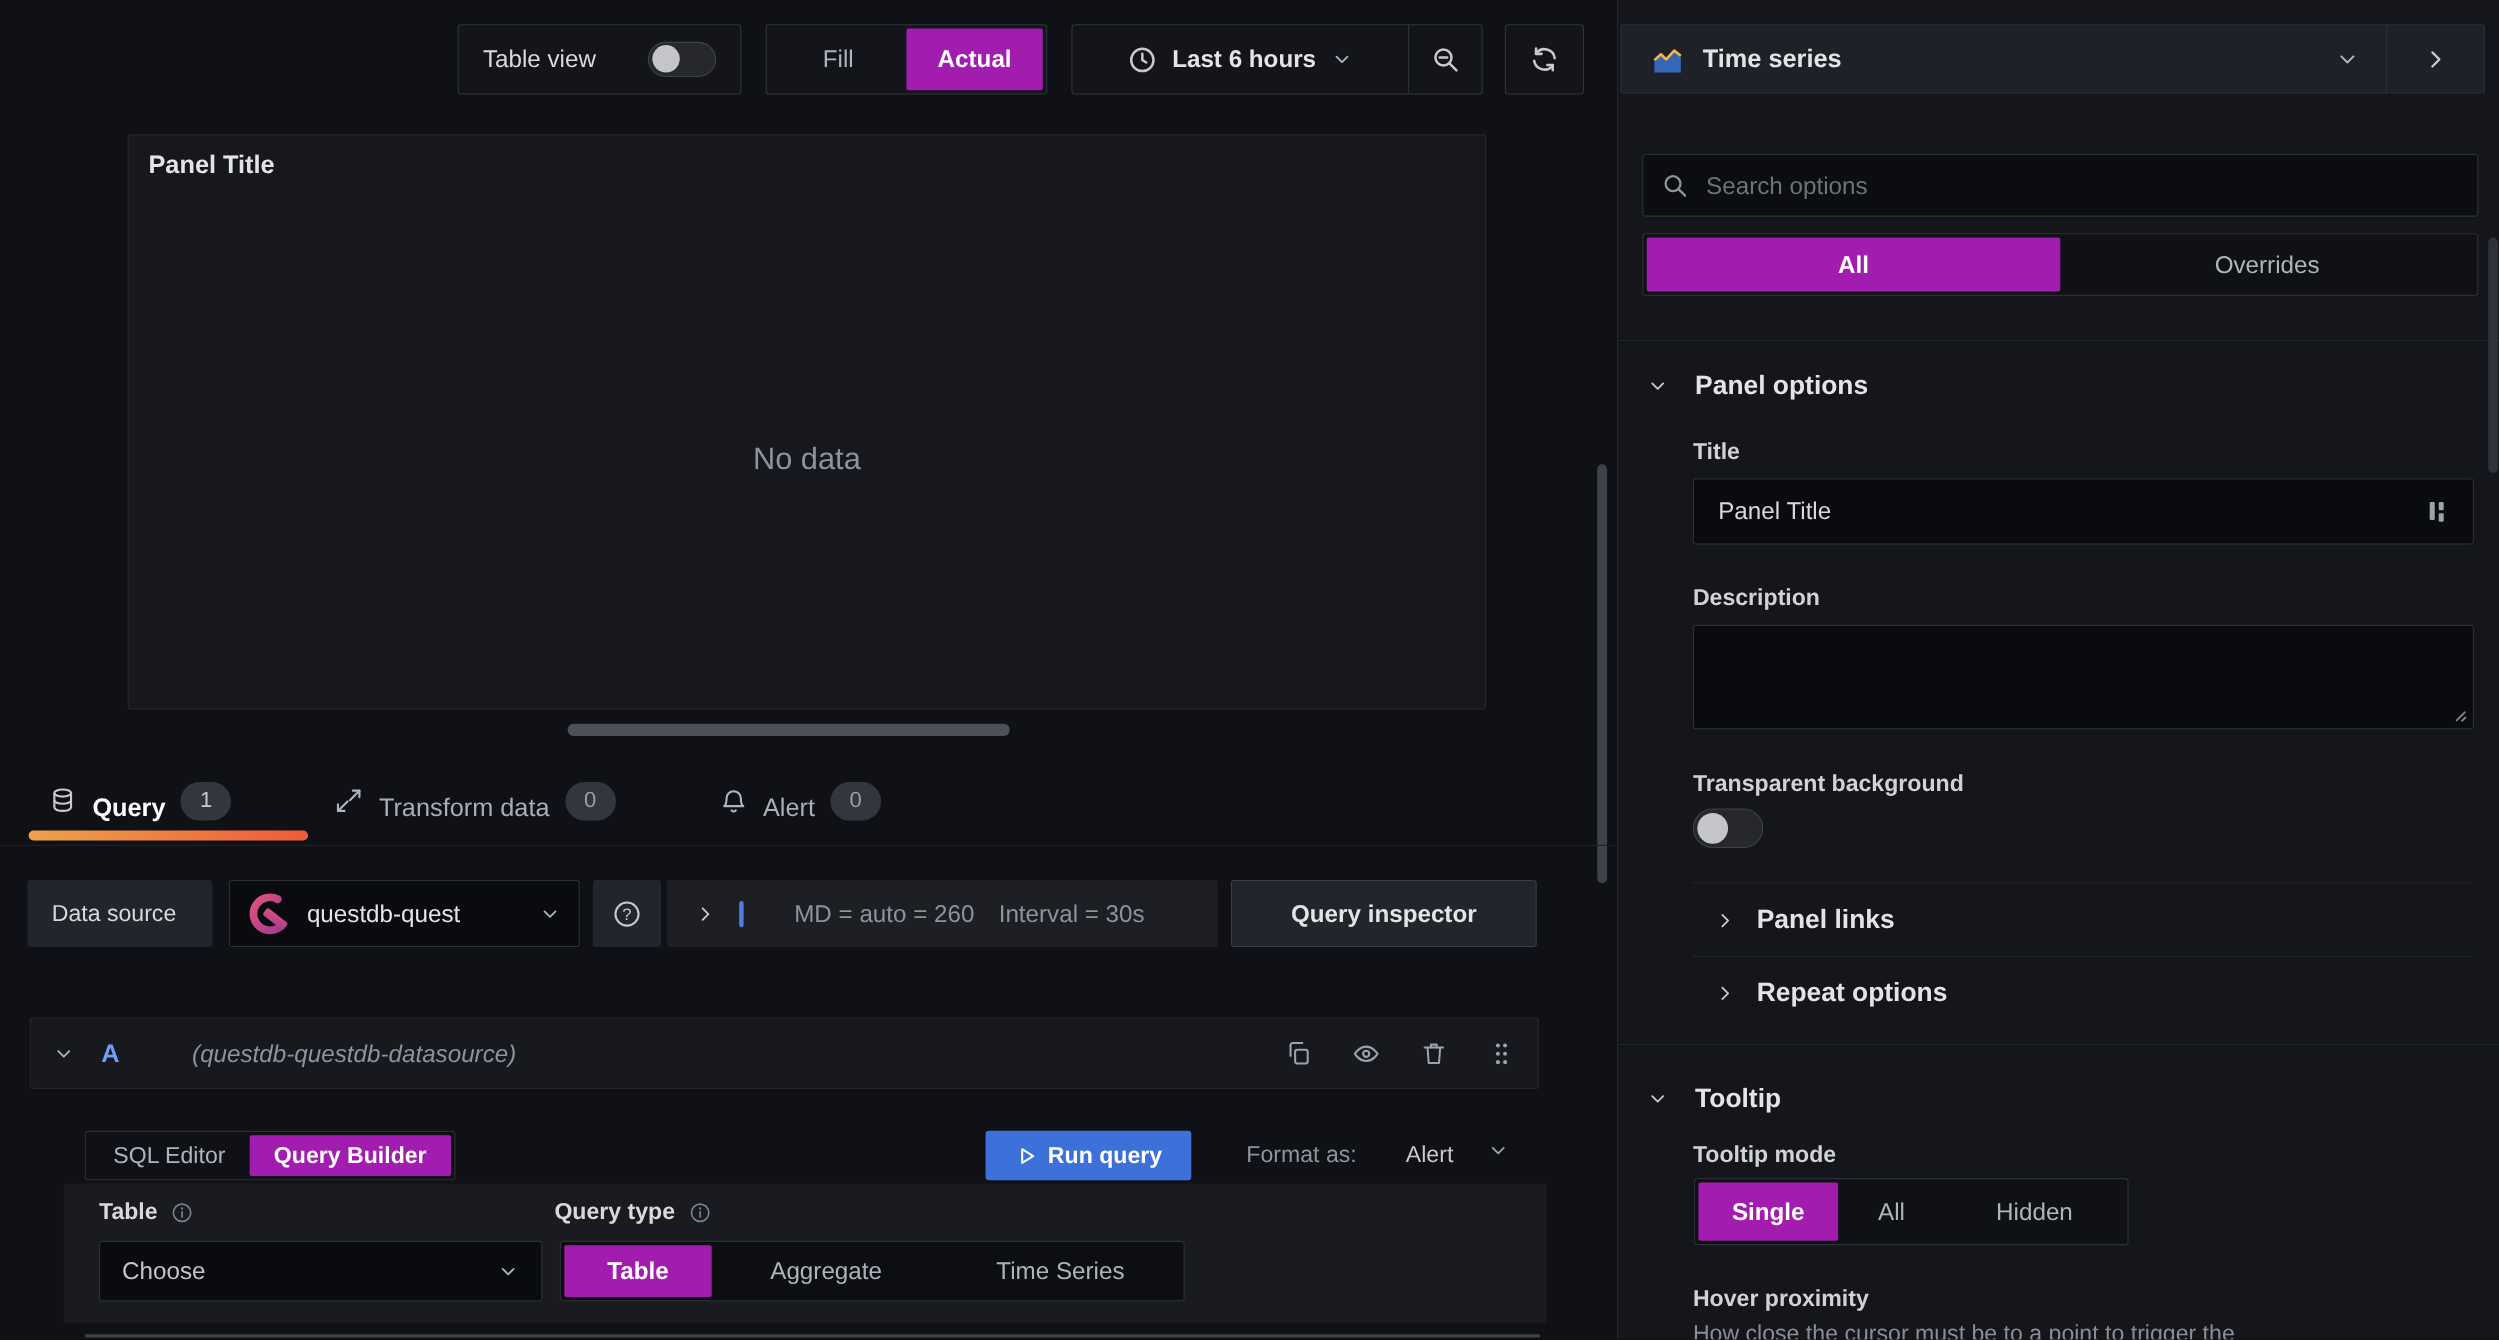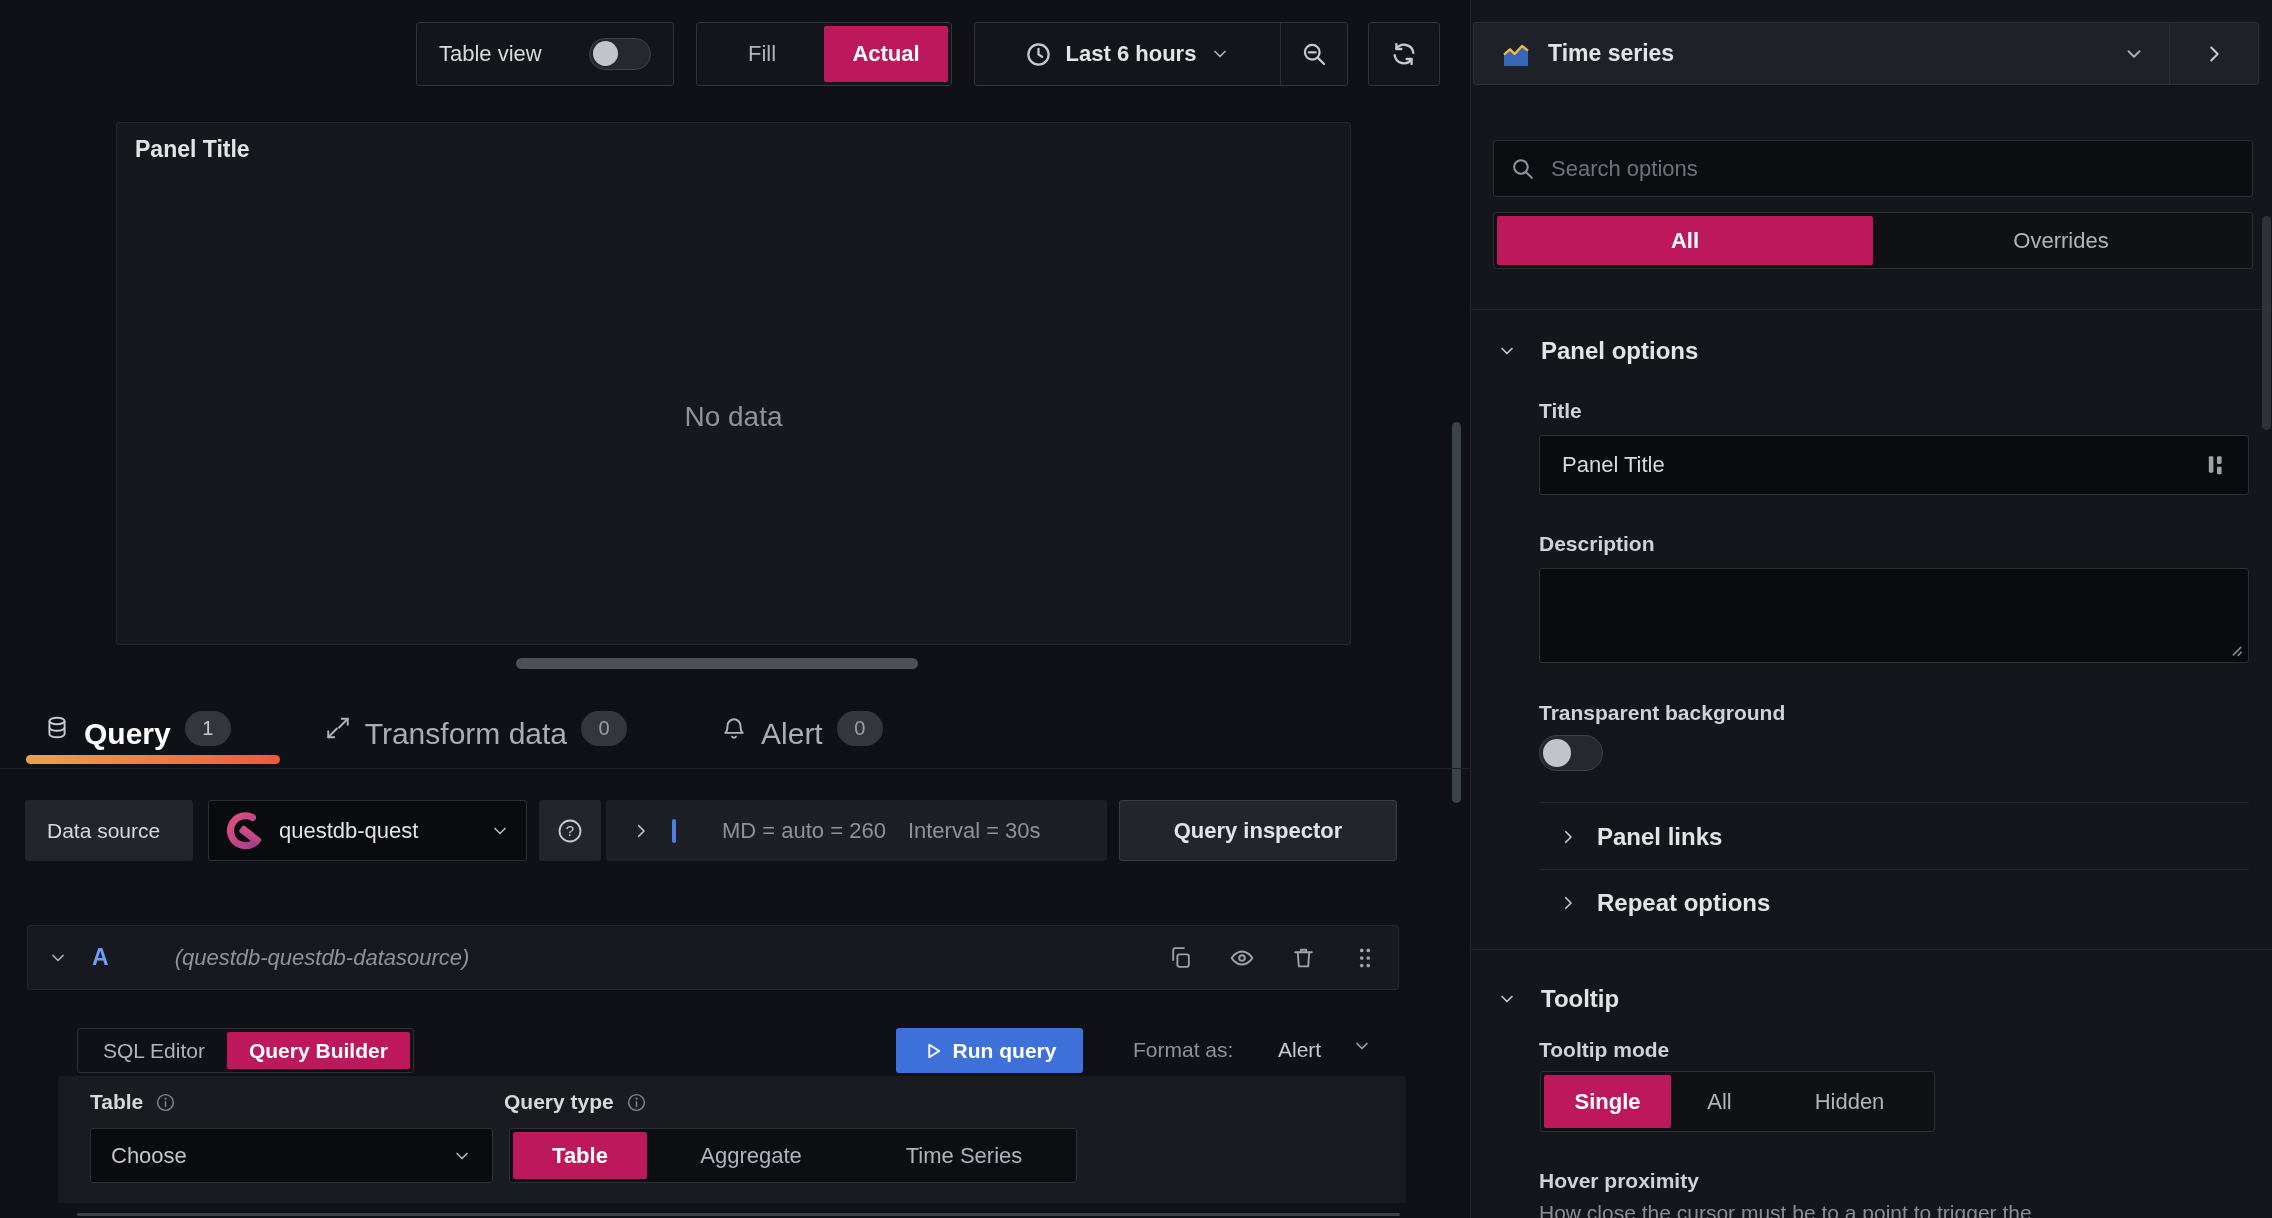--- a/index.html
+++ b/index.html
@@ -21,41 +21,41 @@
     width:62px;height:32px;border-radius:16px;background:#26282e;border:1px solid #3e4147;
     position:relative;flex:none;
   }
   .toggle .knob{
     position:absolute;left:3px;top:2px;width:25px;height:25px;border-radius:50%;background:#c3c5cb;
   }
   .seg{
     display:flex;align-items:center;justify-content:center;height:100%;
     font-size:22px;color:#aeb4bc;border-radius:2px;padding:0 26px;
   }
-  .seg.sel{background:#be185d;color:#ffffff;font-weight:700;}
+  .seg.sel{background:#a21caf;color:#ffffff;font-weight:700;}
   .pad-group{padding:3px;}
   .vdiv{width:1px;align-self:stretch;background:#2c3035;}
   .icon-dim{color:#aeb4bd;}
   .icon-bright{color:#c7c9cf;}
   
   #panel-preview{
     position:absolute;left:116px;top:122px;width:1235px;height:523px;
     background:#16181d;border:1px solid #26282e;border-radius:3px;
   }
   #panel-preview .ptitle{position:absolute;left:18px;top:13px;font-size:23px;font-weight:700;color:#e3e4e6;}
   #panel-preview .nodata{
     position:absolute;left:0;right:0;top:278px;text-align:center;
     font-size:28px;color:#8f929c;
   }
   .hscroll{position:absolute;left:516px;top:658px;width:402px;height:11px;border-radius:6px;background:#4c5057;}
   .vscroll{position:absolute;left:1452px;top:422px;width:9px;height:381px;border-radius:5px;background:#3d4148;}
   
   #tabsbar{position:absolute;left:26px;top:700px;height:56px;display:flex;gap:58px;}
   .tab{display:flex;align-items:center;gap:14px;padding:0 18px;}
-  .tab .tlabel{font-size:30px;color:#a9aeb6;margin-top:12px;}
+  .tab .tlabel{font-size:23px;color:#a9aeb6;margin-top:12px;}
   .tab.active .tlabel{color:#ffffff;font-weight:600;}
   .badge{
     min-width:46px;height:35px;border-radius:18px;background:#33363d;
     display:flex;align-items:center;justify-content:center;font-size:20px;color:#c7c9cf;padding:0 12px;
   }
   .badge.dim{color:#9a9ea6;}
   #tab-underline{
     position:absolute;left:26px;top:755px;width:254px;height:9px;border-radius:5px;
     background:linear-gradient(90deg,#eda24b,#ee5b3a);
   }

